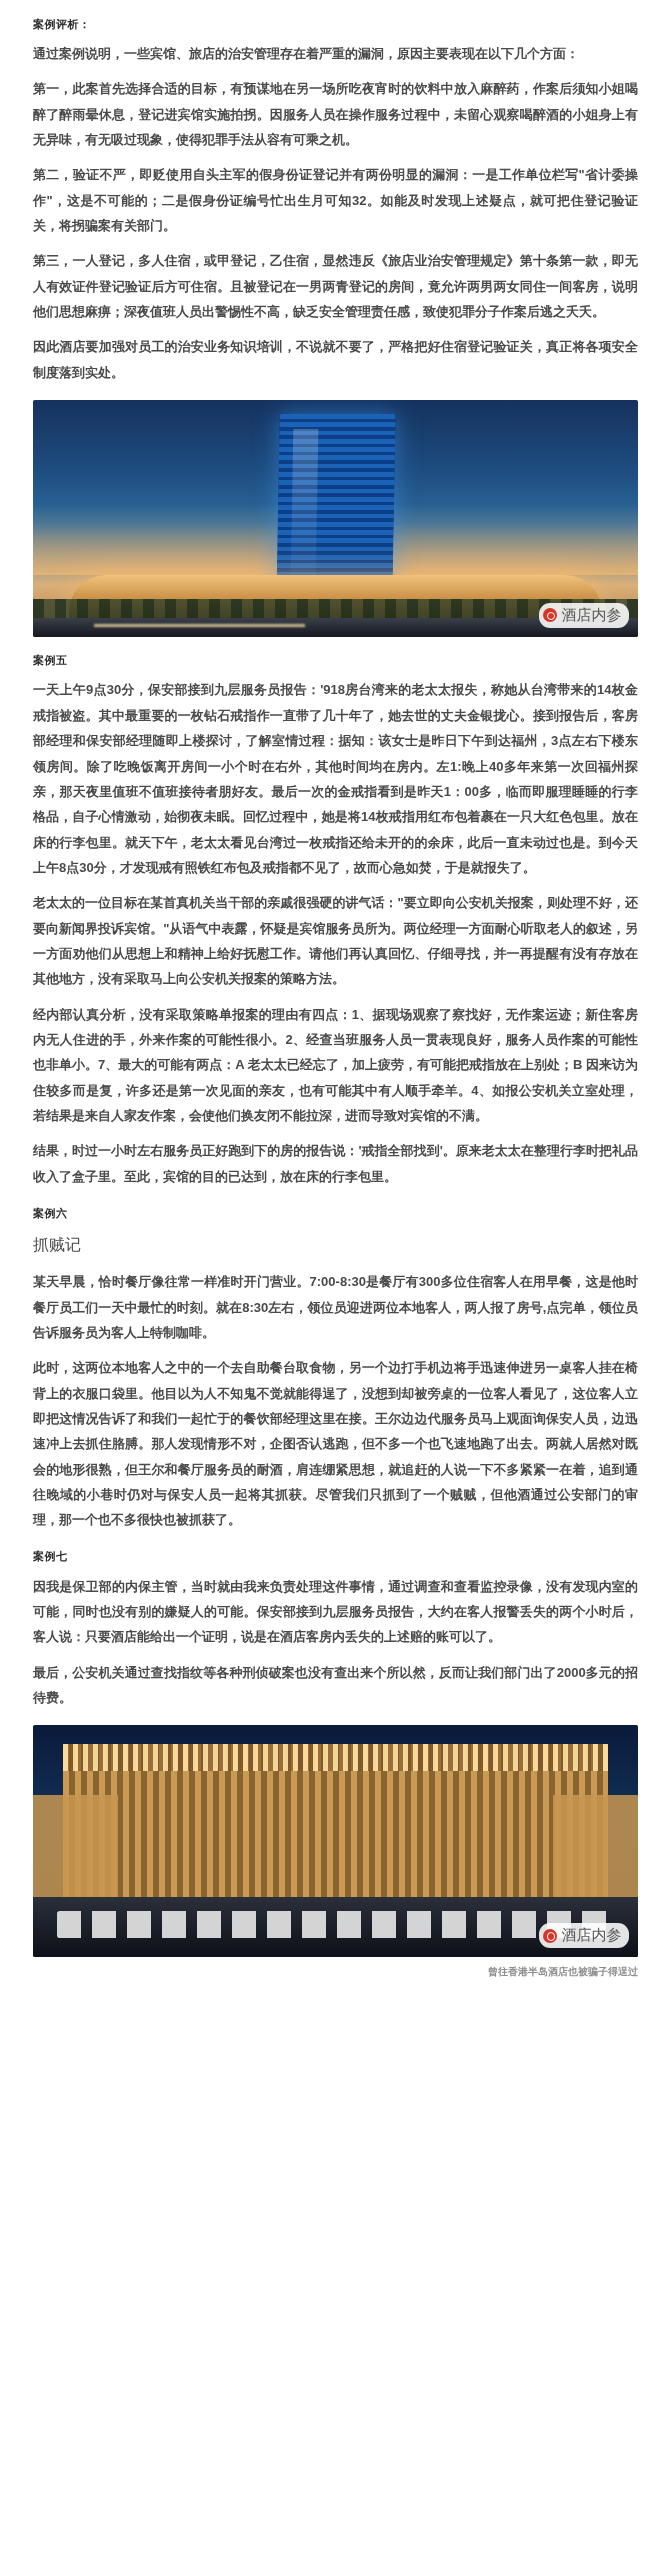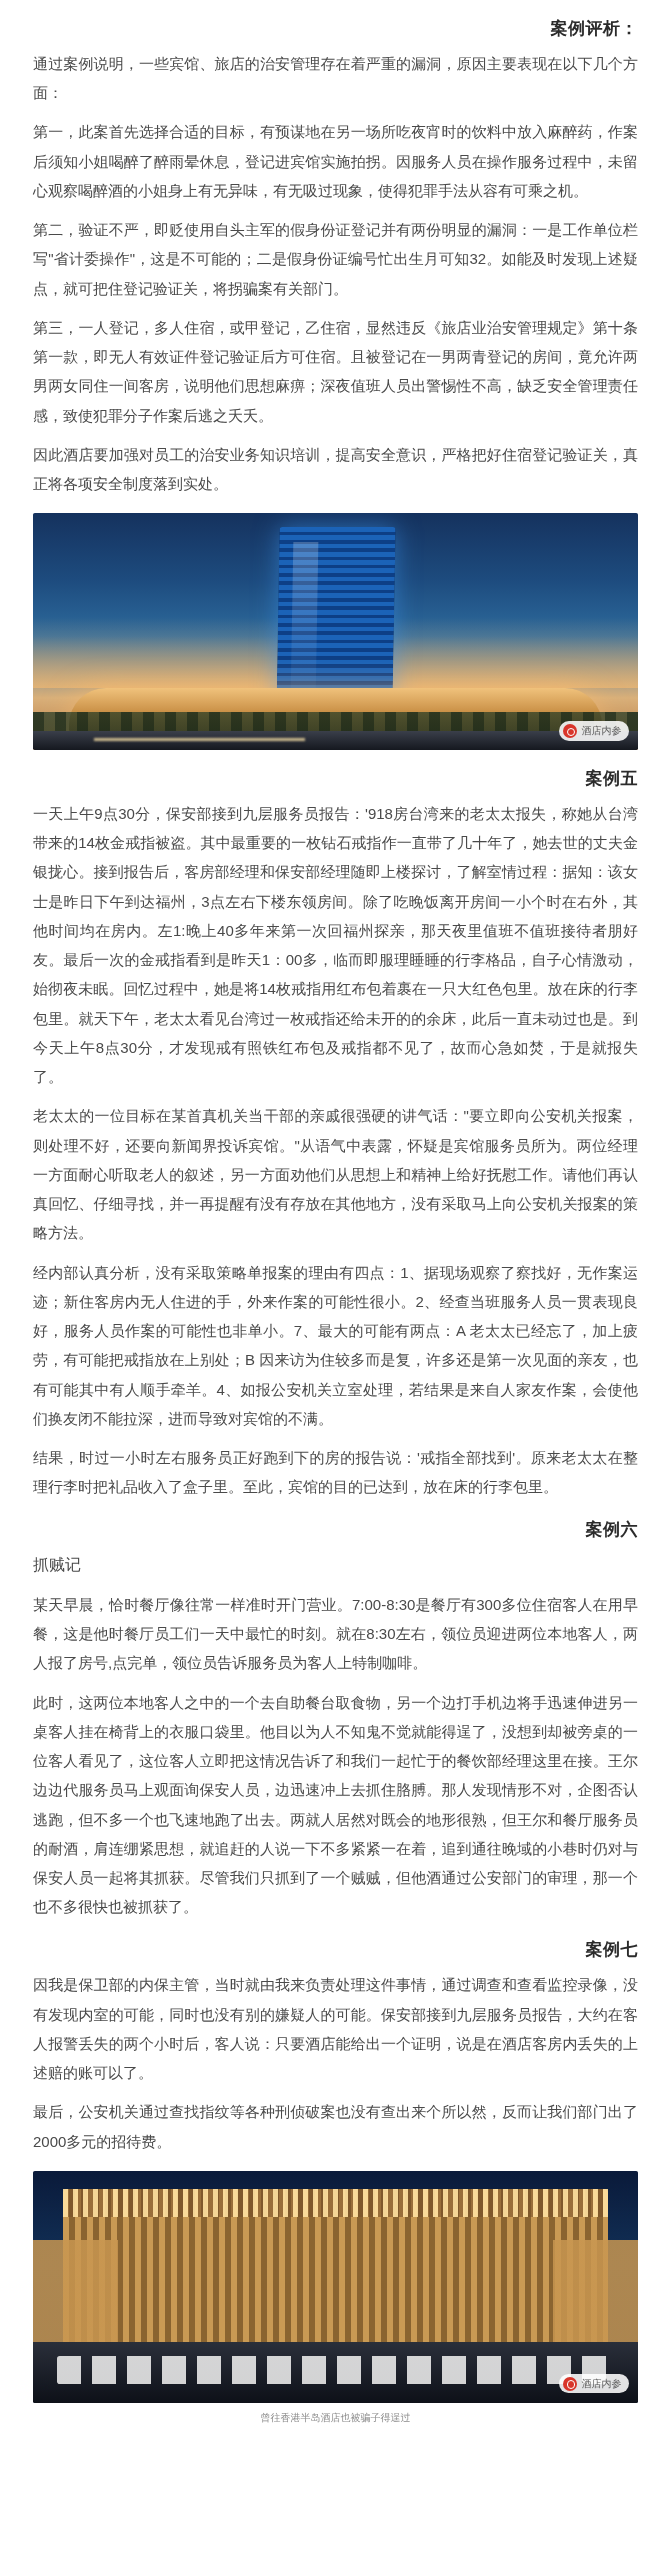--- a/index.html
+++ b/index.html
@@ -16,37 +16,37 @@
     width: 671px;
     margin: 0 auto;
     padding: 0 0 9.2px 0;
     box-sizing: border-box;
   }
   .content {
     padding: 13px 33px 0 33px;
     box-sizing: border-box;
   }
   .section-title {
-    font-size: 17px;
+    font-size: 11px;
     font-weight: bold;
     color: #2b2b2b;
     margin: 16.6px 0 9.2px 0;
     letter-spacing: 0.5px;
-    text-align: right;
   }
   .section-title.first {
     margin-top: 3.7px;
   }
   p.para {
-    font-size: 15px;
+    font-size: 13px;
     line-height: 1.95;
     color: #4a4a4a;
     margin: 0 0 10px 0;
     text-align: justify;
     text-justify: inter-ideograph;
+    font-weight: bold;
   }
   .subhead {
     font-size: 16px;
     line-height: 1.9;
     color: #4a4a4a;
     margin: 0 0 9.2px 0;
     font-weight: normal;
   }
   
   .figure {
@@ -164,23 +164,24 @@
     left: 4%; right: 4%;
     bottom: 8%;
     height: 12%;
     background: repeating-linear-gradient(90deg, #e8e8e8 0px, #e8e8e8 24px, rgba(0,0,0,0) 24px, rgba(0,0,0,0) 35px);
     border-radius: 2.8px;
     opacity: 0.9;
   }
   .caption {
     font-size: 10px;
     color: #8d8d8d;
-    text-align: center;
+    text-align: right;
     margin-top: 7.4px;
     line-height: 1.6;
+    font-weight: bold;
   }
   
   .watermark {
     position: absolute;
     right: 9.2px;
     bottom: 9.2px;
     display: flex;
     align-items: center;
     gap: 4.6px;
     background: rgba(255,255,255,0.88);
@@ -197,38 +198,38 @@
   }
   .watermark .wm-logo:after {
     content: "";
     position: absolute;
     left: 3.7px; top: 3.7px;
     width: 6.4px; height: 6.4px;
     border-radius: 50%;
     border: 1.4px solid #fff;
   }
   .watermark .wm-text {
-    font-size: 10px;
+    font-size: 15px;
     color: #5a5a5a;
     white-space: nowrap;
     font-family: Liberation Serif, serif;
   }
 </style>
 </head>
 <body>
 
 <div class="page">
   <div class="content">
 
     <div class="section-title first">案例评析：</div>
     <p class="para">通过案例说明，一些宾馆、旅店的治安管理存在着严重的漏洞，原因主要表现在以下几个方面：</p>
     <p class="para">第一，此案首先选择合适的目标，有预谋地在另一场所吃夜宵时的饮料中放入麻醉药，作案后须知小姐喝醉了醉雨晕休息，登记进宾馆实施拍拐。因服务人员在操作服务过程中，未留心观察喝醉酒的小姐身上有无异味，有无吸过现象，使得犯罪手法从容有可乘之机。</p>
     <p class="para">第二，验证不严，即贬使用自头主军的假身份证登记并有两份明显的漏洞：一是工作单位栏写"省计委操作"，这是不可能的；二是假身份证编号忙出生月可知32。如能及时发现上述疑点，就可把住登记验证关，将拐骗案有关部门。</p>
     <p class="para">第三，一人登记，多人住宿，或甲登记，乙住宿，显然违反《旅店业治安管理规定》第十条第一款，即无人有效证件登记验证后方可住宿。且被登记在一男两青登记的房间，竟允许两男两女同住一间客房，说明他们思想麻痹；深夜值班人员出警惕性不高，缺乏安全管理责任感，致使犯罪分子作案后逃之夭夭。</p>
-    <p class="para">因此酒店要加强对员工的治安业务知识培训，提高安全意识，严格把好住宿登记验证关，真正将各项安全制度落到实处。</p>
+    <p class="para">因此酒店要加强对员工的治安业务知识培训，不说就不要了，严格把好住宿登记验证关，真正将各项安全制度落到实处。</p>
 
     <div class="figure">
       <div class="photo tower">
         <div class="sky-glow"></div>
         <div class="building"></div>
         <div class="podium"></div>
         <div class="trees"></div>
         <div class="road"></div>
         <div class="watermark">
           <span class="wm-logo"></span>

